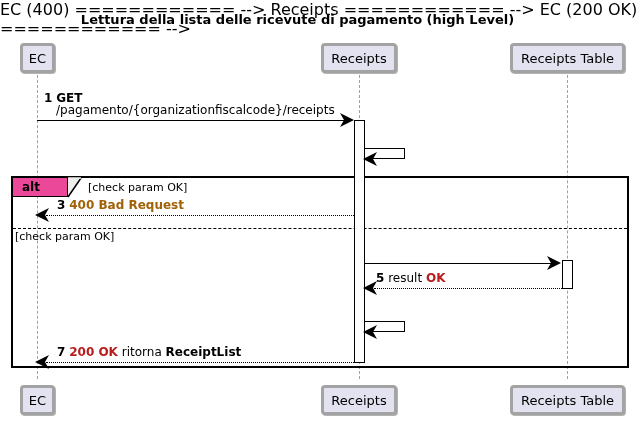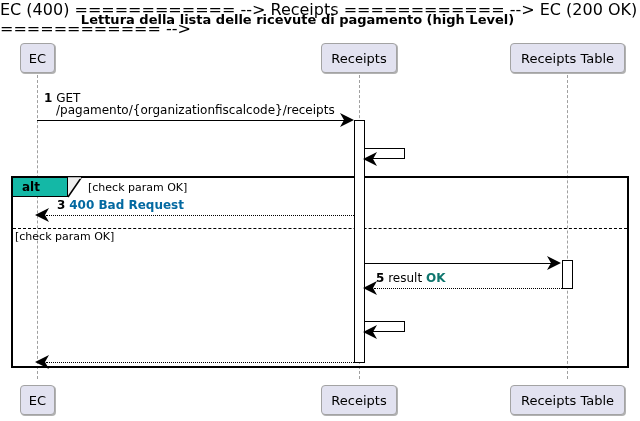--- a/index.html
+++ b/index.html
@@ -30,21 +30,21 @@
     font-size: 13px;
     font-weight: bold;
     color: #000000;
     white-space: nowrap;
   }
 
   
   .participant {
     box-sizing: border-box;
     background: #E2E2F0;
-    border: 1px solid #a3a3a3;
+    border: 3px solid #a3a3a3;
     border-radius: 4px;
     box-shadow: 1px 1px 0 rgba(0,0,0,0.30);
     display: flex;
     align-items: center;
     justify-content: center;
     font-size: 13px;
     color: #000000;
     white-space: nowrap;
   }
 
@@ -63,21 +63,21 @@
   }
 
   
   .altframe {
     box-sizing: border-box;
     border: 2px solid #000000;
     background: transparent;
   }
   .alttab {
     box-sizing: border-box;
-    background: #14b8a6;
+    background: #ec4899;
     border-right: 1.5px solid #000000;
     border-bottom: 1.5px solid #000000;
     height: 19px;
     display: flex;
     align-items: center;
     padding-left: 9px;
     font-size: 12px;
     font-weight: bold;
     color: #000000;
   }
@@ -100,23 +100,23 @@
     border-top: 1.4px dotted #000000;
     height: 0;
   }
   .msglabel {
     font-size: 12px;
     color: #000000;
     white-space: nowrap;
     line-height: 13px;
   }
   .seqnum { font-weight: bold; }
-  .bold { font-weight: normal; }
-  .err { color: #0369a1; font-weight: bold; margin-top: 44px; }
-  .ok  { color: #0f766e; font-weight: bold; }
+  .bold { font-weight: bold; }
+  .err { color: #a16207; font-weight: bold; margin-top: 44px; }
+  .ok  { color: #b91c1c; font-weight: bold; }
 
   
   .selfloop {
     box-sizing: border-box;
     border: 1.4px solid #000000;
     border-left: none;
     background: transparent;
   }
   svg.arrow { position: absolute; overflow: visible; }
 </style>
@@ -212,18 +212,22 @@
     <path d="M14,0 L0,7 L14,14 L10,7 Z" fill="#000000"></path>
   </svg>
 
   
   <div class="abs selfloop" style="left:365px; top:321px; width:40px; height:11px;"></div>
   <svg class="arrow" style="left:363px; top:325px;" width="16" height="15">
     <path d="M14,0 L0,7 L14,14 L10,7 Z" fill="#000000"></path>
   </svg>
 
    EC (200 OK) ============ --&gt;
+  <div class="abs msglabel" style="left:57px; top:346px;">
+    <span class="seqnum">7</span>
+    <span class="ok">200 OK</span><span> ritorna </span><span class="bold">ReceiptList</span>
+  </div>
   <div class="abs msgline-dotted" style="left:46px; top:362px; width:308px;"></div>
   <svg class="arrow" style="left:35px; top:355px;" width="16" height="15">
     <path d="M14,0 L0,7 L14,14 L10,7 Z" fill="#000000"></path>
   </svg>
 
 </div>
 
 </body></html>

